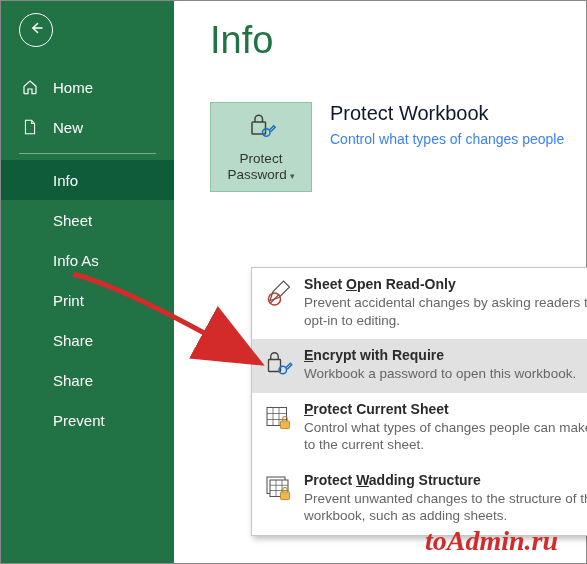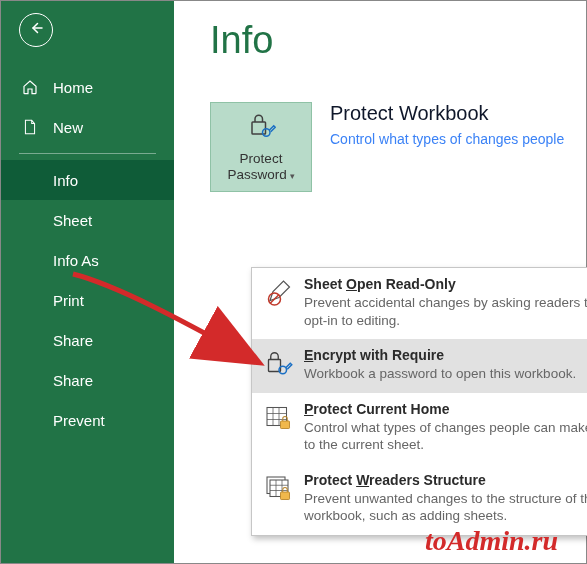--- a/index.html
+++ b/index.html
@@ -164,40 +164,40 @@
           <rect x="4" y="6" width="26" height="24" fill="none" stroke="#555" stroke-width="1.4"></rect>
           <line x1="4" y1="14" x2="30" y2="14" stroke="#555" stroke-width="1"></line>
           <line x1="4" y1="22" x2="30" y2="22" stroke="#555" stroke-width="1"></line>
           <line x1="12" y1="6" x2="12" y2="30" stroke="#555" stroke-width="1"></line>
           <line x1="20" y1="6" x2="20" y2="30" stroke="#555" stroke-width="1"></line>
           <rect x="22" y="24" width="12" height="10" rx="1" fill="#f0b84c" stroke="#b8862c" stroke-width="1.2"></rect>
           <path d="M25 24v-3a3 3 0 0 1 6 0v3" fill="none" stroke="#b8862c" stroke-width="1.4"></path>
         </svg>
       </span>
       <div class="mtext">
-        <div class="mtitle"><span></span><span class="ul">P</span><span>rotect Current Home</span></div>
+        <div class="mtitle"><span></span><span class="ul">P</span><span>rotect Current Sheet</span></div>
         <div class="mdesc">Control what types of changes people can make to the current sheet.</div>
       </div>
     </div>
 
     <div class="menu-item">
       <span class="micon">
         <svg width="30" height="30" viewBox="0 0 40 40">
           <rect x="4" y="4" width="24" height="22" fill="none" stroke="#555" stroke-width="1.4"></rect>
           <rect x="8" y="8" width="24" height="22" fill="#fff" stroke="#555" stroke-width="1.4"></rect>
           <line x1="8" y1="15" x2="32" y2="15" stroke="#555" stroke-width="1"></line>
           <line x1="8" y1="22" x2="32" y2="22" stroke="#555" stroke-width="1"></line>
           <line x1="16" y1="8" x2="16" y2="30" stroke="#555" stroke-width="1"></line>
           <line x1="24" y1="8" x2="24" y2="30" stroke="#555" stroke-width="1"></line>
           <rect x="22" y="24" width="12" height="10" rx="1" fill="#f0b84c" stroke="#b8862c" stroke-width="1.2"></rect>
           <path d="M25 24v-3a3 3 0 0 1 6 0v3" fill="none" stroke="#b8862c" stroke-width="1.4"></path>
         </svg>
       </span>
       <div class="mtext">
-        <div class="mtitle"><span>Protect </span><span class="ul">W</span><span>readers Structure</span></div>
+        <div class="mtitle"><span>Protect </span><span class="ul">W</span><span>adding Structure</span></div>
         <div class="mdesc">Prevent unwanted changes to the structure of the workbook, such as adding sheets.</div>
       </div>
     </div>
 
   </div>
 
   <svg class="arrow-annot" width="210" height="120" viewBox="0 0 210 120">
     <defs>
       <marker id="ah" markerWidth="14" markerHeight="12" refX="12" refY="6" orient="auto">
         <path d="M0 0 L14 6 L0 12 z" fill="#d32a2a"></path>

